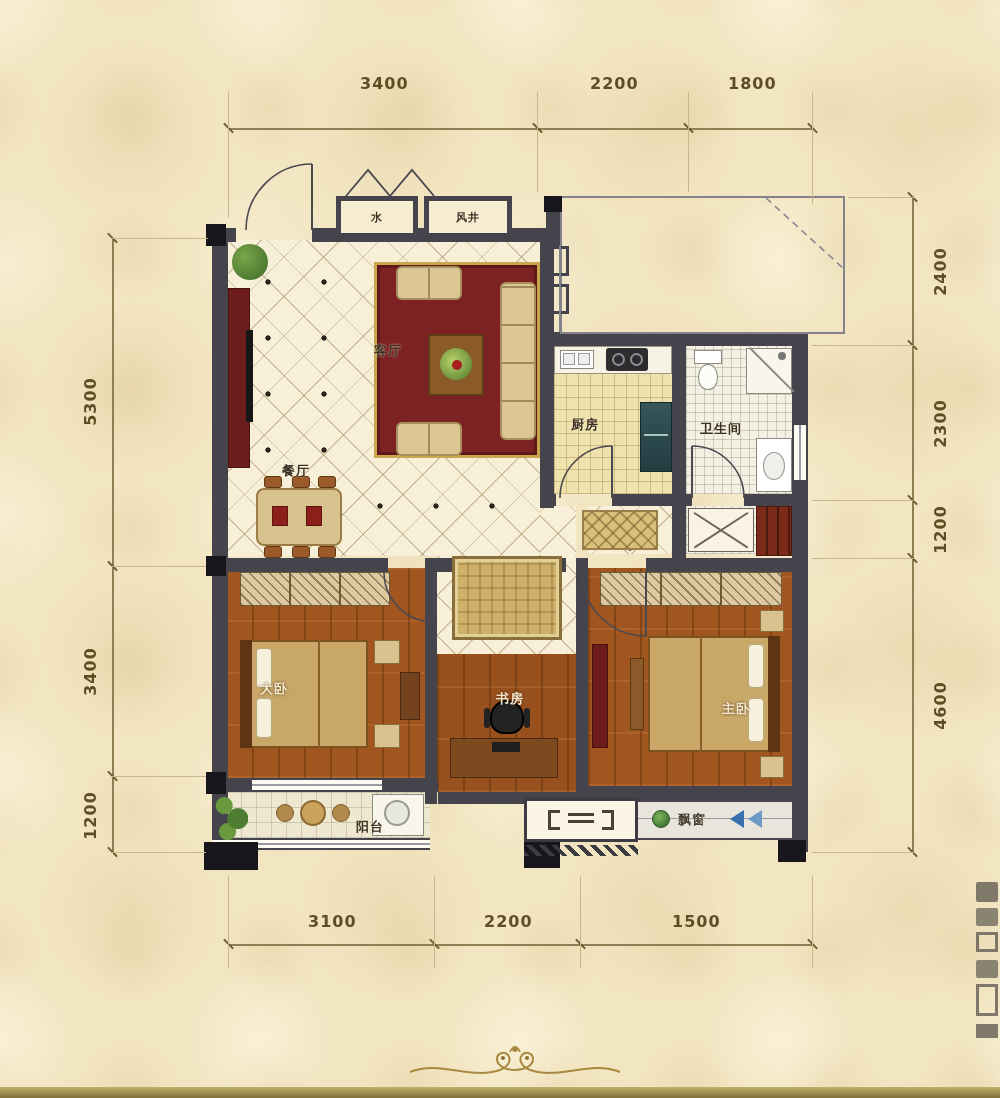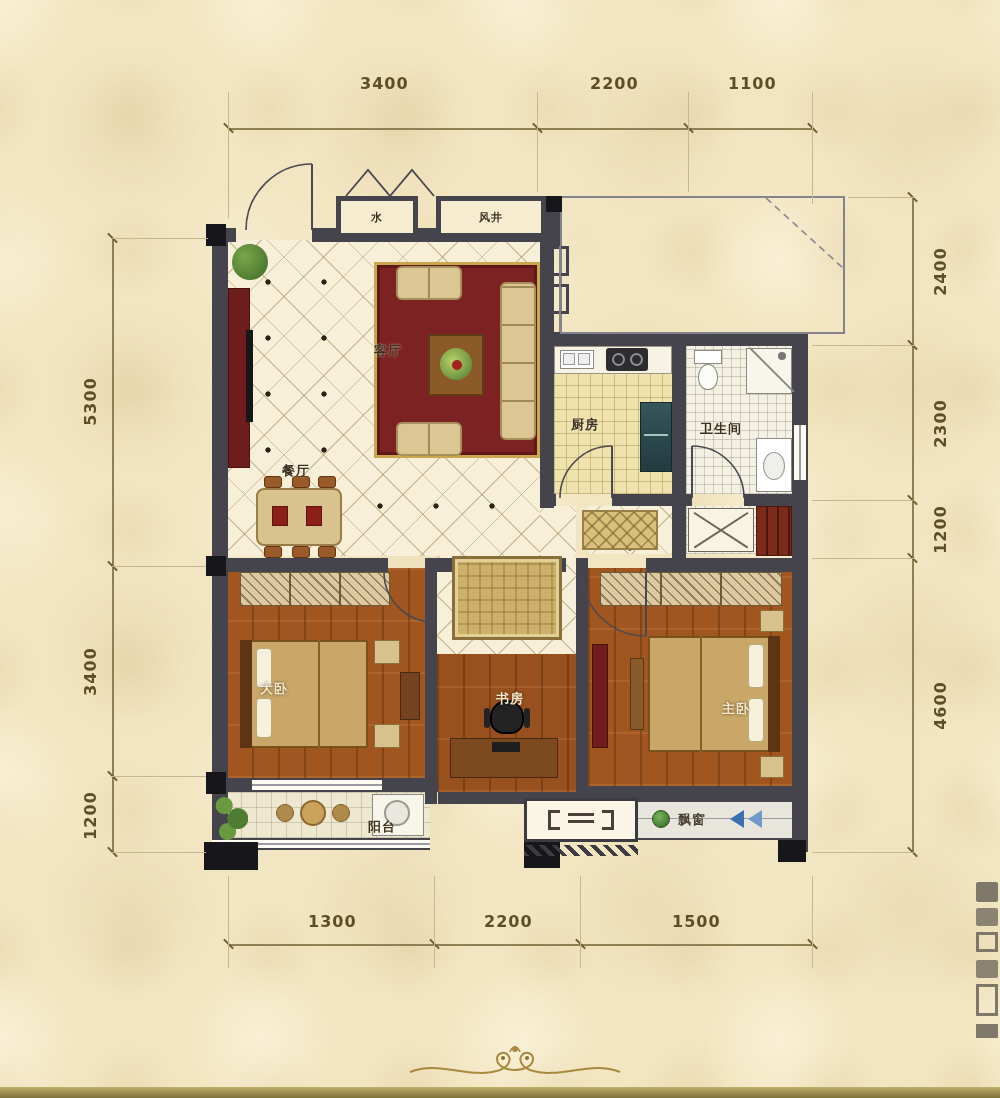--- a/index.html
+++ b/index.html
@@ -118,21 +118,21 @@
 <div class="stub" style="left:524px;top:838px;width:36px;height:30px;"></div>
 <div class="stub" style="left:778px;top:840px;width:28px;height:22px;"></div>
 <div class="stub" style="left:544px;top:196px;width:18px;height:16px;"></div>
 <div class="stub" style="left:206px;top:224px;width:20px;height:22px;"></div>
 <div class="stub" style="left:206px;top:556px;width:20px;height:20px;"></div>
 <div class="stub" style="left:206px;top:772px;width:20px;height:22px;"></div>
 
 <div class="shaft" style="left:336px;top:196px;width:82px;height:42px;">
   <span class="rlabel small" style="position:static;">水</span>
 </div>
-<div class="shaft" style="left:436px;top:196px;width:110px;height:42px;">
+<div class="shaft" style="left:424px;top:196px;width:88px;height:42px;">
   <span class="rlabel small" style="position:static;">风井</span>
 </div>
 
 <div class="f" style="left:549px;top:246px;width:20px;height:30px;border:3px solid #45444c;border-left:none;"></div>
 <div class="f" style="left:549px;top:284px;width:20px;height:30px;border:3px solid #45444c;border-left:none;"></div>
 
 <div class="f" style="left:228px;top:288px;width:22px;height:180px;background:#6d1d1c;border:1px solid #4a1210;"></div>
 <div class="f" style="left:246px;top:330px;width:7px;height:92px;background:#171717;"></div>
 <div class="f" style="left:232px;top:244px;width:36px;height:36px;border-radius:50%;background:radial-gradient(circle at 35% 35%, #79a54a, #3f6b28);"></div>
 <div class="f" style="left:374px;top:262px;width:166px;height:196px;background:#7d2222;border:3px solid #caa64d;box-shadow:inset 0 0 0 3px #5f1717;"></div>
@@ -226,21 +226,21 @@
 <div class="f" style="left:602px;top:810px;width:12px;height:20px;border:3px solid #4a4038;border-left:none;"></div>
 <div class="f" style="left:524px;top:845px;width:114px;height:11px;background:repeating-linear-gradient(45deg,#3c3b42 0 4px,transparent 4px 9px);"></div>
 
 <span class="rlabel" style="left:374px;top:342px;">客厅</span>
 <span class="rlabel" style="left:282px;top:462px;">餐厅</span>
 <span class="rlabel" style="left:571px;top:416px;">厨房</span>
 <span class="rlabel" style="left:700px;top:420px;">卫生间</span>
 <span class="rlabel" style="left:260px;top:680px;color:#f3e8cc;text-shadow:0 0 3px rgba(40,20,5,.7);">大卧</span>
 <span class="rlabel" style="left:496px;top:690px;color:#f3e8cc;text-shadow:0 0 3px rgba(40,20,5,.7);">书房</span>
 <span class="rlabel" style="left:722px;top:700px;color:#f3e8cc;text-shadow:0 0 3px rgba(40,20,5,.7);">主卧</span>
-<span class="rlabel" style="left:368px;top:818px;">阳台</span>
+<span class="rlabel" style="left:356px;top:818px;">阳台</span>
 
 <svg class="svgo" width="1000" height="1098" viewBox="0 0 1000 1098">
   <g fill="none" stroke="#4a4950" stroke-width="2">
 
     <path d="M312,230 L312,164"></path>
     <path d="M312,164 A66,66 0 0 0 246,230" stroke-width="1.6"></path>
 
     <path d="M346,196 L368,170 L390,196 L412,170 L434,196" stroke-width="1.8"></path>
 
     <path d="M612,498 L612,446"></path>
@@ -264,32 +264,32 @@
 <div class="tick" style="left:222px;top:127px;"></div>
 <div class="tick" style="left:531px;top:127px;"></div>
 <div class="tick" style="left:682px;top:127px;"></div>
 <div class="tick" style="left:806px;top:127px;"></div>
 <div class="ext" style="left:228px;top:92px;width:1px;height:126px;"></div>
 <div class="ext" style="left:537px;top:92px;width:1px;height:100px;"></div>
 <div class="ext" style="left:688px;top:92px;width:1px;height:100px;"></div>
 <div class="ext" style="left:812px;top:92px;width:1px;height:112px;"></div>
 <span class="dnum" style="left:360px;top:74px;">3400</span>
 <span class="dnum" style="left:590px;top:74px;">2200</span>
-<span class="dnum" style="left:728px;top:74px;">1100</span>
+<span class="dnum" style="left:728px;top:74px;">1800</span>
 
 <div class="dline" style="left:228px;top:944px;width:584px;height:1.6px;"></div>
 <div class="tick" style="left:222px;top:943px;"></div>
 <div class="tick" style="left:428px;top:943px;"></div>
 <div class="tick" style="left:574px;top:943px;"></div>
 <div class="tick" style="left:806px;top:943px;"></div>
 <div class="ext" style="left:228px;top:876px;width:1px;height:92px;"></div>
 <div class="ext" style="left:434px;top:876px;width:1px;height:92px;"></div>
 <div class="ext" style="left:580px;top:876px;width:1px;height:92px;"></div>
 <div class="ext" style="left:812px;top:876px;width:1px;height:92px;"></div>
-<span class="dnum" style="left:308px;top:912px;">1300</span>
+<span class="dnum" style="left:308px;top:912px;">3100</span>
 <span class="dnum" style="left:484px;top:912px;">2200</span>
 <span class="dnum" style="left:672px;top:912px;">1500</span>
 
 <div class="dline" style="left:112px;top:238px;width:1.6px;height:614px;"></div>
 <div class="tick" style="left:106px;top:237px;"></div>
 <div class="tick" style="left:106px;top:565px;"></div>
 <div class="tick" style="left:106px;top:775px;"></div>
 <div class="tick" style="left:106px;top:851px;"></div>
 <div class="ext" style="left:112px;top:238px;width:96px;height:1px;"></div>
 <div class="ext" style="left:112px;top:566px;width:94px;height:1px;"></div>

